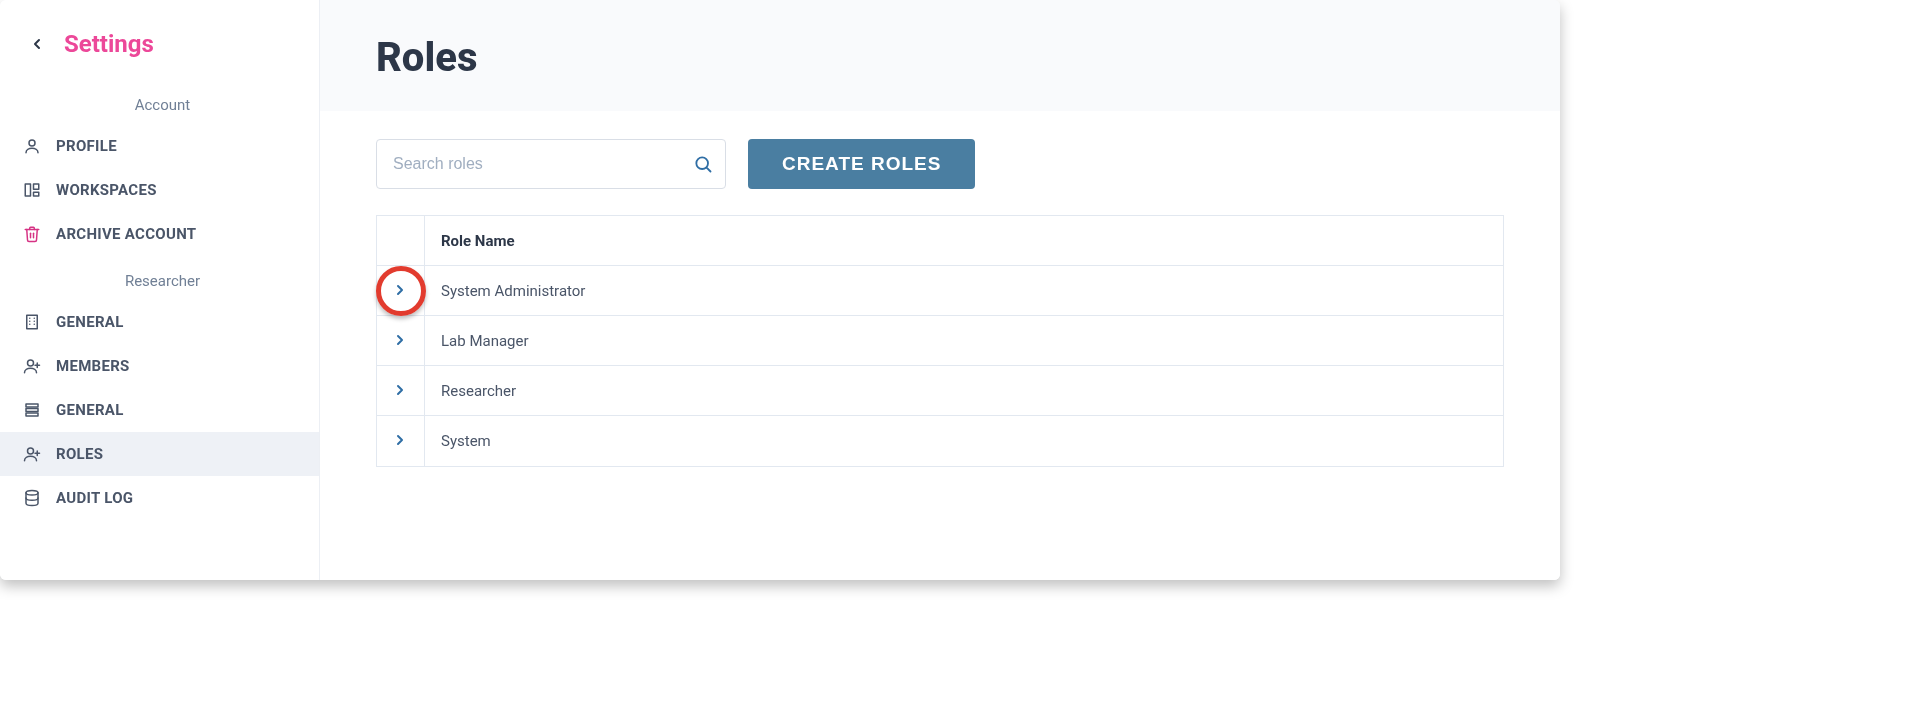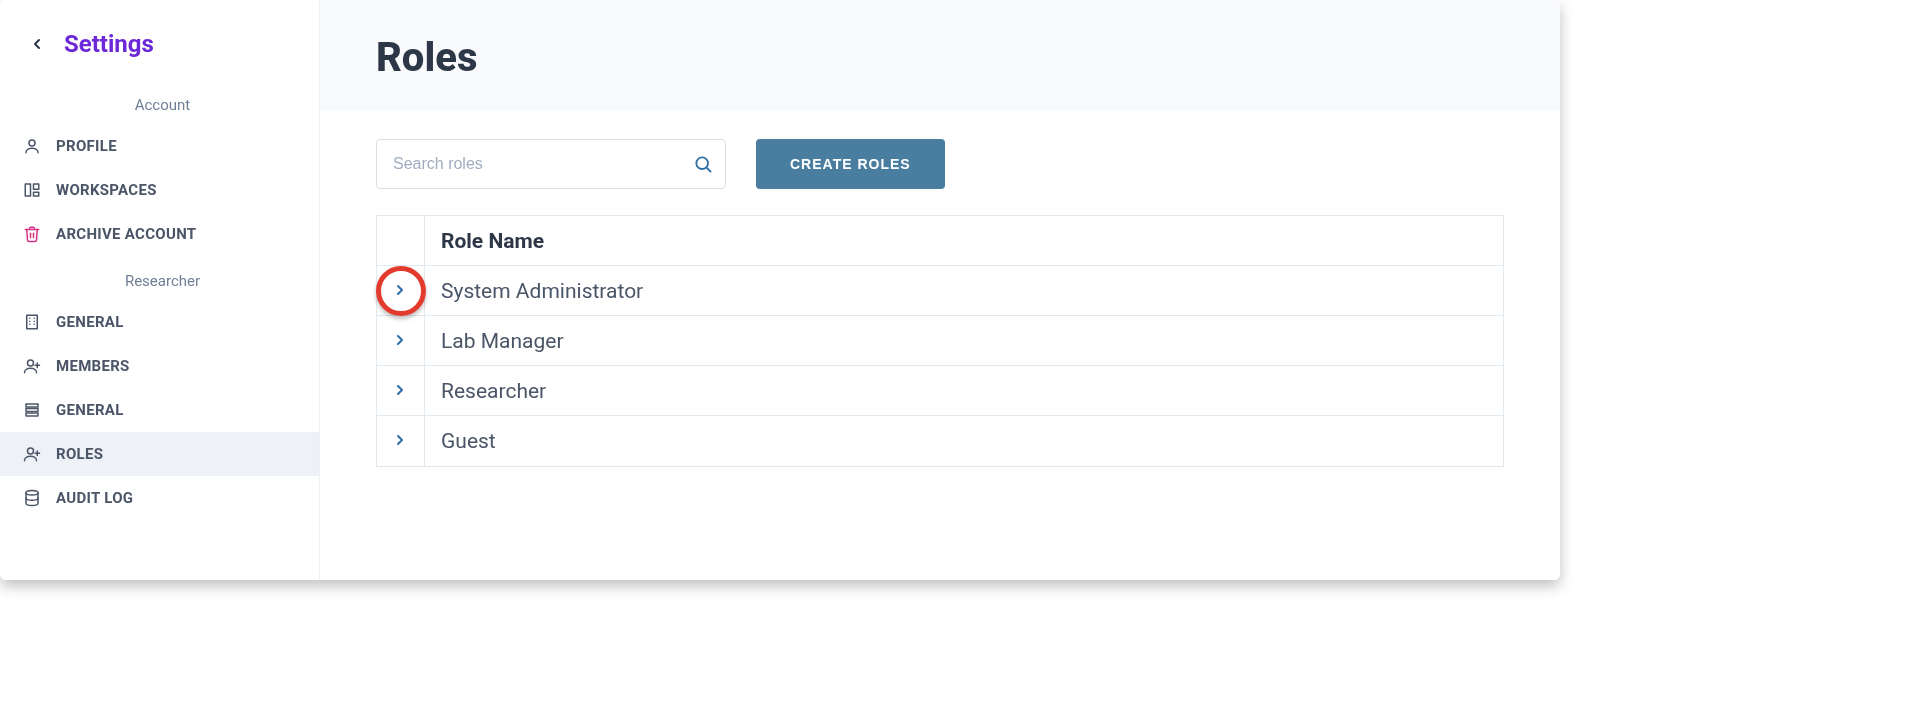--- a/index.html
+++ b/index.html
@@ -37,21 +37,21 @@
   }
   .sidebar-header .back-chev {
     width: 18px; height: 18px;
     display:flex; align-items:center; justify-content:center;
     color:#2d3748;
     cursor:pointer;
   }
   .sidebar-title {
     font-size: 24px;
     font-weight: 700;
-    color:#6d28d9;
+    color:#ec4899;
   }
   .section-label {
     font-size: 15px;
     color:#718096;
     padding: 16px 0 10px 6px;
     text-align: center;
   }
   .nav-item {
     display:flex;
     align-items:center;
@@ -83,21 +83,21 @@
     color:#2d3748;
   }
   .content {
     background:#ffffff;
     margin: 0;
     padding: 28px 56px 40px 56px;
     flex:1;
   }
   .toolbar {
     display:flex;
-    gap:30px;
+    gap:22px;
     margin-bottom: 26px;
   }
   .search-wrap {
     position:relative;
     width: 350px;
   }
   .search-input {
     width:100%;
     height:50px;
     border:1px solid #d9dee6;
@@ -116,21 +116,21 @@
     display:flex; align-items:center; justify-content:center;
     cursor:pointer;
   }
   .create-btn {
     height:50px;
     padding: 8px 34px;
     background:#4a7ea1;
     color:#ffffff;
     border:none;
     border-radius:4px;
-    font-size:14px;
+    font-size:19px;
     font-weight:700;
     letter-spacing:1px;
     cursor:pointer;
   }
   
   .roles-table {
     width: 100%;
     border:1px solid #e2e8f0;
   }
   .thead-row, .tbody-row {
@@ -147,21 +147,21 @@
     display:flex;
     align-items:center;
     justify-content:center;
     position:relative;
   }
   .cell-name {
     flex:1;
     display:flex;
     align-items:center;
     padding: 0 16px;
-    font-size:21px;
+    font-size:15px;
     color:#4a5568;
   }
   .thead-row .cell-name { font-weight:700; color:#2d3748; }
   .expand-chev {
     width:18px; height:18px;
     color:#2f6ea5;
     cursor:pointer;
   }
   .highlight-ring {
     position:absolute;
@@ -329,20 +329,20 @@
                   </svg></span>
               </div>
               <div class="cell-name">Researcher</div>
             </div>
             <div class="tbody-row">
               <div class="cell-expand">
                 <span class="expand-chev"><svg viewBox="0 0 24 24" width="16" height="16" fill="none" stroke="currentColor" stroke-width="3" stroke-linecap="round" stroke-linejoin="round">
                     <polyline points="9 18 15 12 9 6"></polyline>
                   </svg></span>
               </div>
-              <div class="cell-name">Guest</div>
+              <div class="cell-name">System</div>
             </div>
           </div>
       </div>
     </div>
   </main>
 
 </div>
 
 </body></html>

